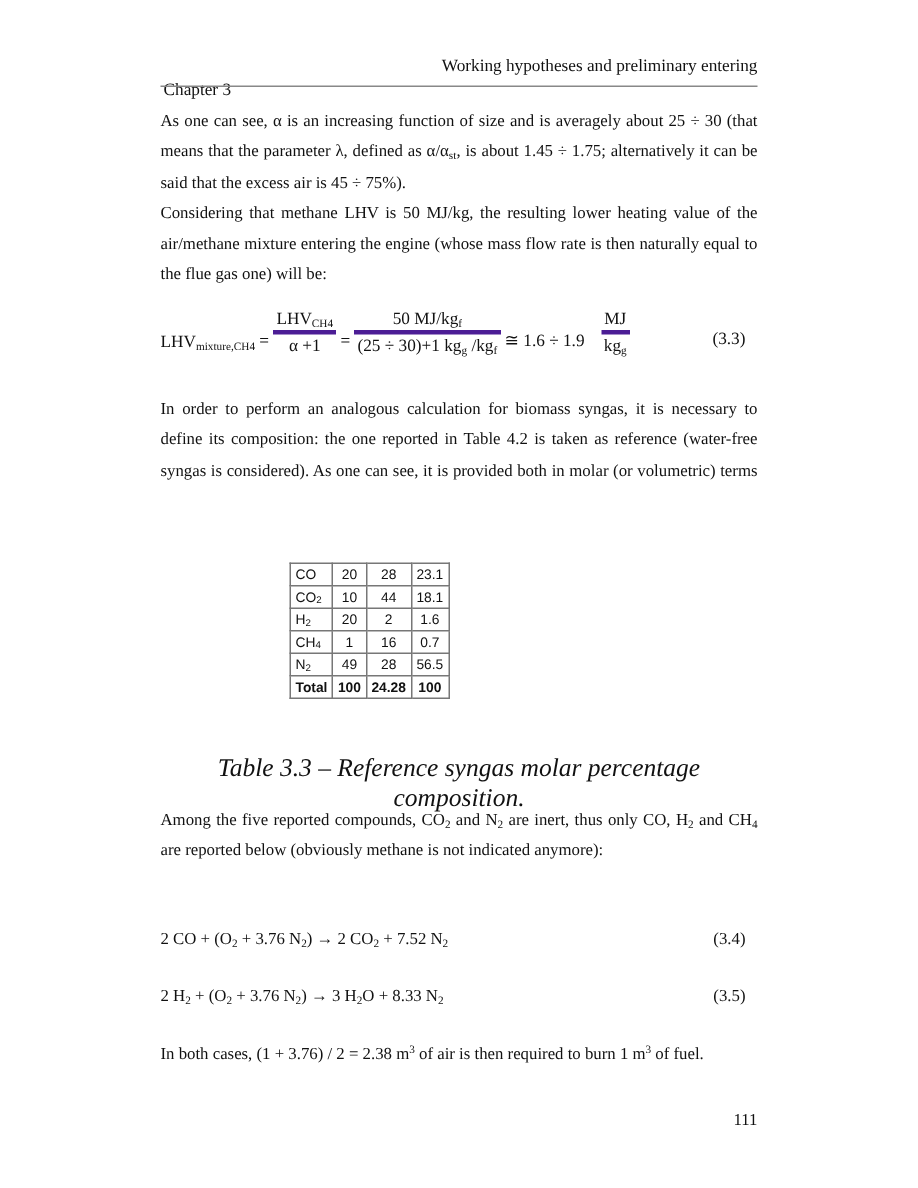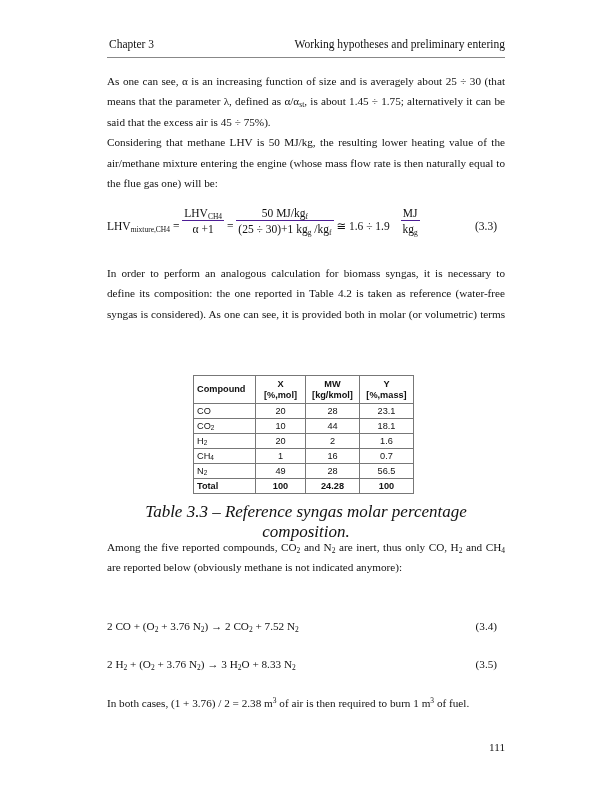--- a/index.html
+++ b/index.html
@@ -1,31 +1,31 @@
 <!DOCTYPE html>
 <html><head>
 <meta charset="utf-8">
 <style>
   html, body { margin:0; padding:0; background:#ffffff; }
   body { width:612px; height:792px; position:relative; overflow:hidden;
          font-family:"Liberation Serif", "DejaVu Serif", serif; color:#111; }
   .abs { position:absolute; }
   .hdr { top:38px; left:107px; width:398px; height:18px; font-size:11.5px; }
-  .hdr .l { position:absolute; left:2px; top:0; }
+  .hdr .l { position:absolute; left:2px; top:16px; }
   .hdr .r { position:absolute; right:0; top:0; }
   .rule { top:57px; left:107px; width:398px; height:0; border-top:1px solid #888; }
   .para { left:107px; width:398px; font-size:11.2px; line-height:20.4px; text-align:justify; text-align-last:auto; }
   .para .ln { display:block; text-align:justify; text-align-last:justify; white-space:nowrap; }
   .para .ln.last { text-align-last:left; }
   sub, sup { font-size:7.5px; line-height:0; }
   sub { vertical-align:-2px; }
   sup { vertical-align:4px; }
   .eq { left:107px; width:398px; font-size:11.5px; }
   .frac { display:inline-block; vertical-align:middle; text-align:center; }
-  .frac .num { display:block; padding:0 2px 1px; border-bottom:1px solid #4c1d95; }
+  .frac .num { display:block; padding:0 2px 1px; border-bottom:3px solid #4c1d95; }
   .frac .den { display:block; padding:2px 2px 0; }
   .eqno { position:absolute; right:8px; }
   table.data { position:absolute; left:193px; top:375px; border-collapse:collapse;
                font-family:"Liberation Sans", "DejaVu Sans", sans-serif; font-size:9.2px; }
   table.data td, table.data th { border:1px solid #777; padding:0 3px; height:14px; text-align:center; }
   table.data th { font-weight:bold; height:27px; line-height:11px; }
   table.data td.c0, table.data th.c0 { text-align:left; }
   table.data tr.total td { font-weight:bold; }
   table.data sub { font-size:6.5px; vertical-align:-1px; }
   .caption { top:502px; left:107px; width:398px; text-align:center; font-style:italic; font-size:17px; }
@@ -72,26 +72,20 @@
 </div>
 
 <div class="abs para" style="top:263px;">
   <span class="ln">In order to perform an analogous calculation for biomass syngas, it is necessary to</span>
   <span class="ln">define its composition: the one reported in Table 4.2 is taken as reference (water-free</span>
   <span class="ln">syngas is considered). As one can see, it is provided both in molar (or volumetric) terms</span>
 </div>
 
 <table class="data">
   <tbody>
-      <tr>
-    <th class="c0" style="width:55px;"><span>Compound</span></th>
-    <th style="width:43px;"><span>X</span><br><span>[%,mol]</span></th>
-    <th style="width:47px;"><span>MW</span><br><span>[kg/kmol]</span></th>
-    <th style="width:47px;"><span>Y</span><br><span>[%,mass]</span></th>
-  </tr>
   <tr>
     <td class="c0"><span>CO</span><sub></sub></td>
     <td>20</td>
         <td>28</td>
         <td>23.1</td>
   </tr>
   <tr>
     <td class="c0"><span>CO</span><sub>2</sub></td>
     <td>10</td>
         <td>44</td>

